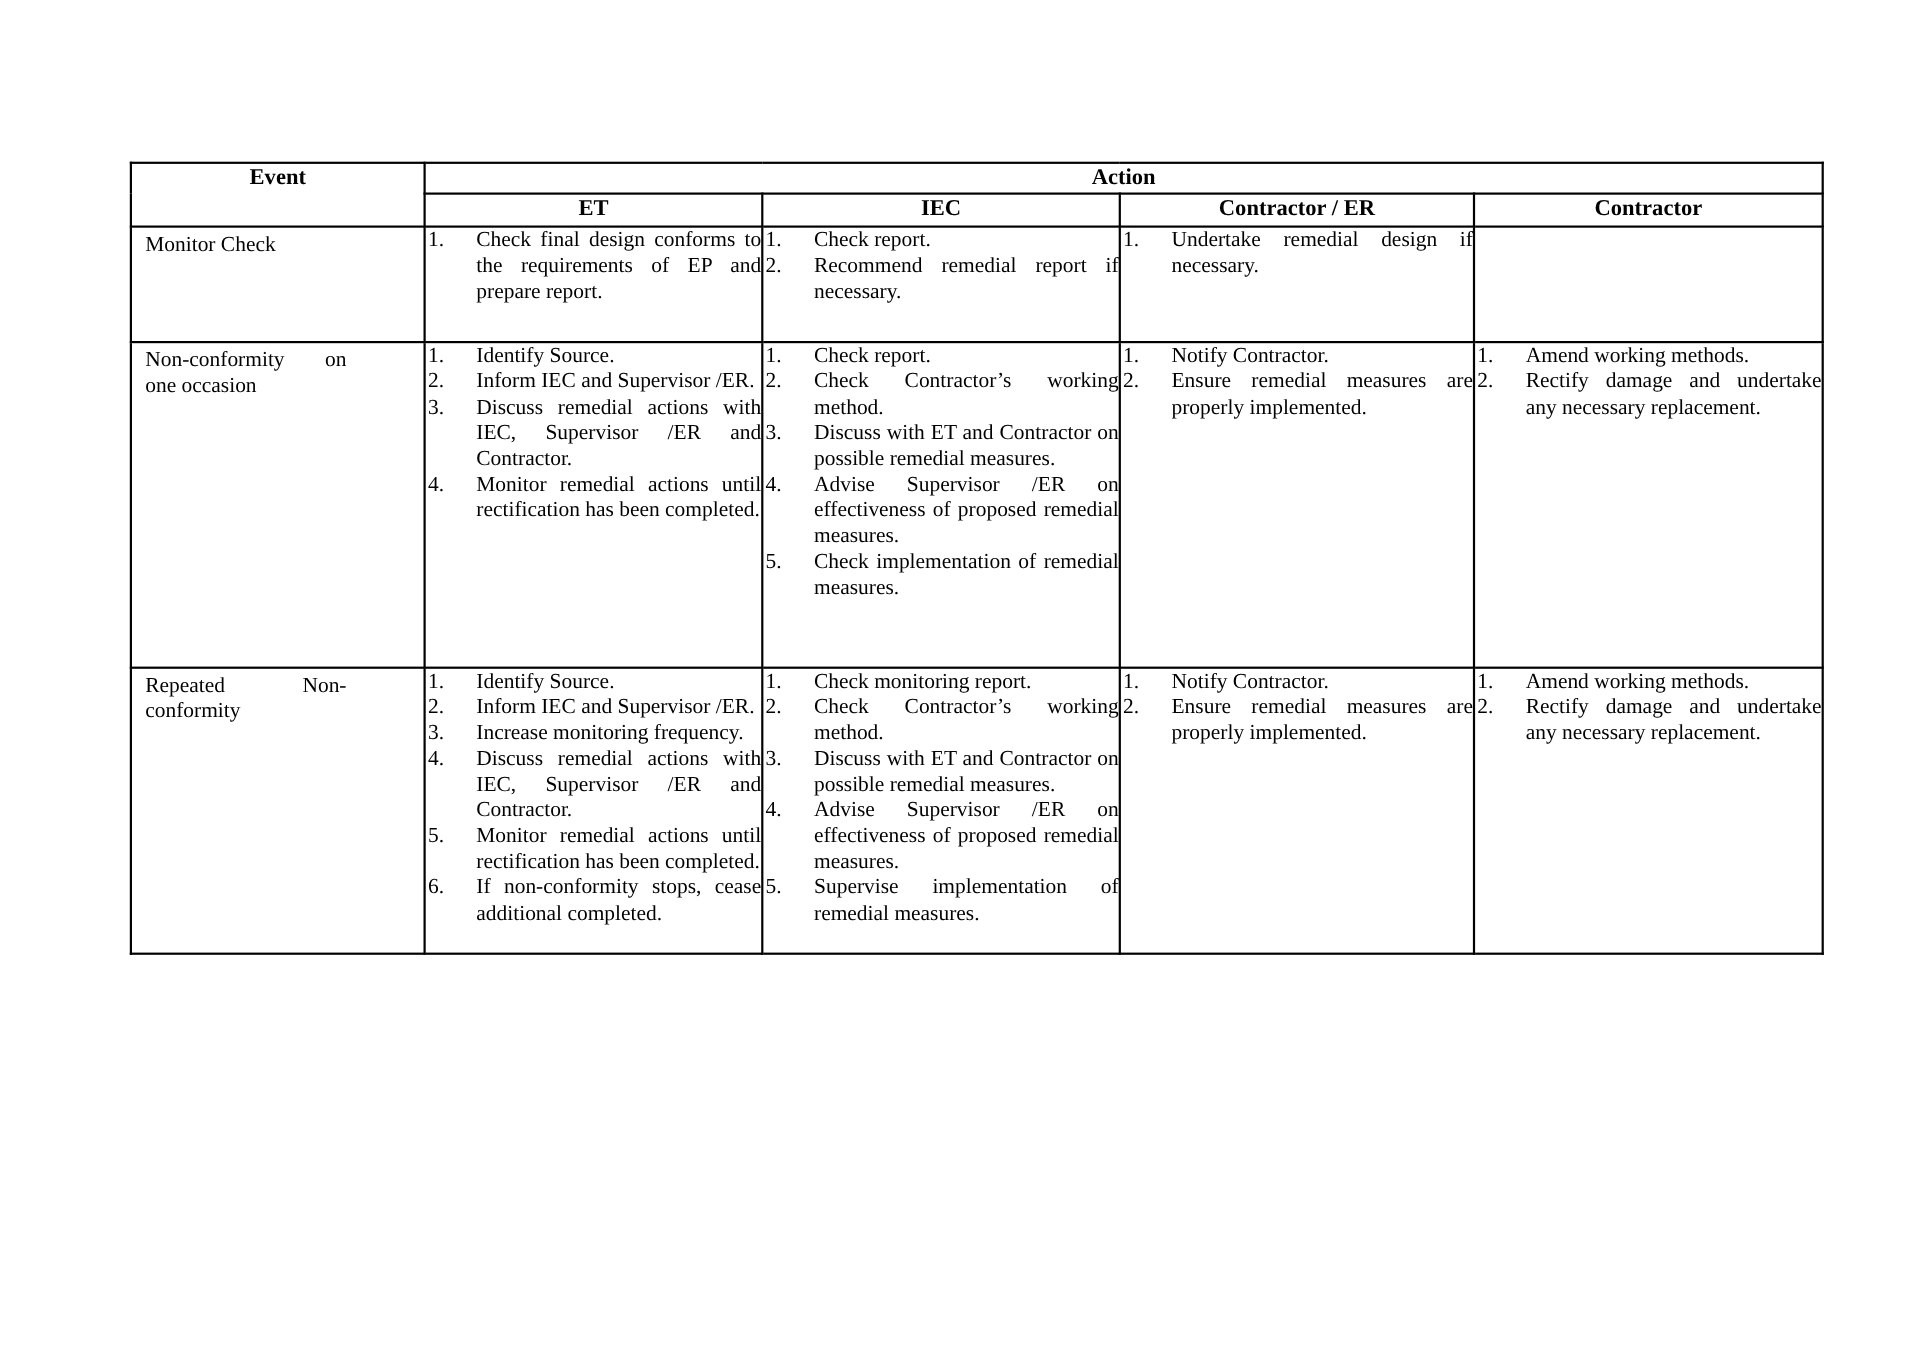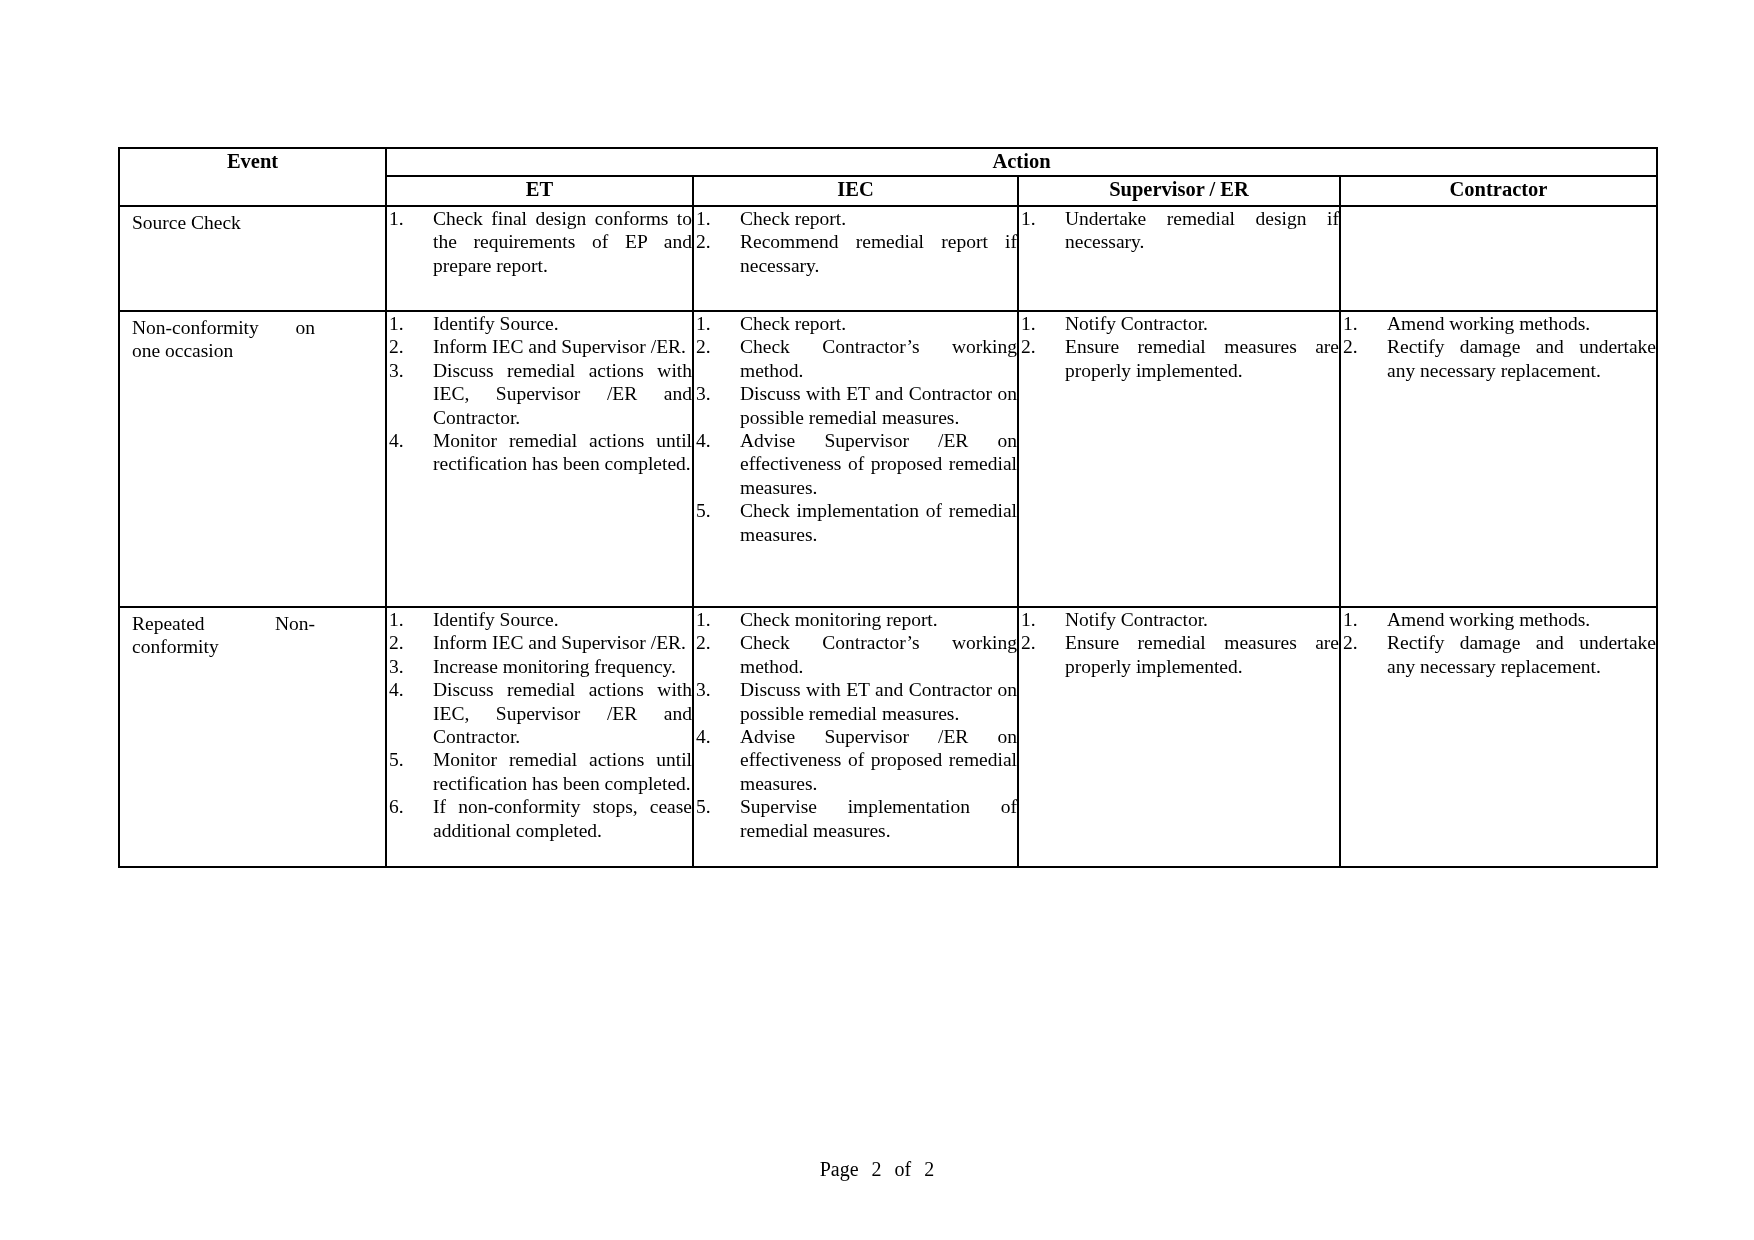--- a/index.html
+++ b/index.html
@@ -82,27 +82,27 @@
       <col style="width:317px">
     </colgroup>
     <thead>
       <tr class="action-row">
         <th rowspan="2" class="dbl">Event</th>
         <th colspan="4">Action</th>
       </tr>
       <tr class="cols-row">
         <th class="dbl">ET</th>
         <th class="dbl">IEC</th>
-        <th class="dbl">Supervisor / ER</th>
+        <th class="dbl">Contractor / ER</th>
         <th class="dbl">Contractor</th>
       </tr>
     </thead>
     <tbody id="table-body">
         <tr class="row-0">
-          <td class="event">Source Check</td>
+          <td class="event">Monitor Check</td>
           <td>
             <ol class="actions">
               <li><span class="num">1.</span><span>Check final design conforms to the requirements of EP and prepare report.</span></li>
             </ol>
           </td>
           <td>
             <ol class="actions">
               <li><span class="num">1.</span><span>Check report.</span></li>
               <li><span class="num">2.</span><span>Recommend remedial report if necessary.</span></li>
             </ol>
@@ -178,15 +178,14 @@
           <td>
             <ol class="actions">
               <li><span class="num">1.</span><span>Amend working methods.</span></li>
               <li><span class="num">2.</span><span>Rectify damage and undertake any necessary replacement.</span></li>
             </ol>
           </td>
         </tr>
       </tbody>
   </table>
 
-  <div class="footer">Page 2 of 2</div>
 
 </div>
 
 </body></html>

